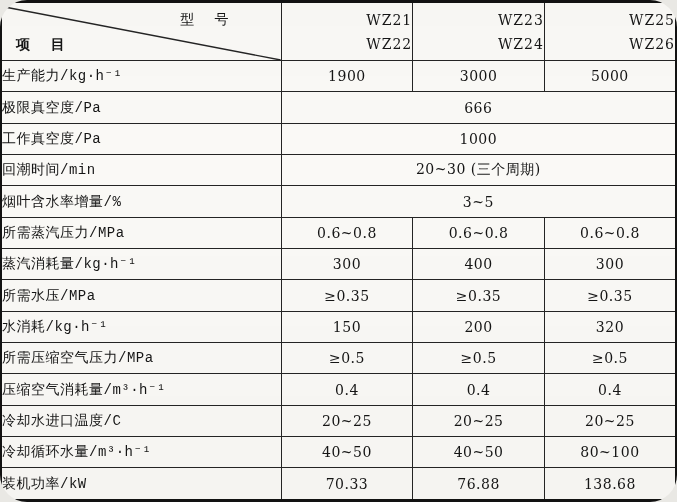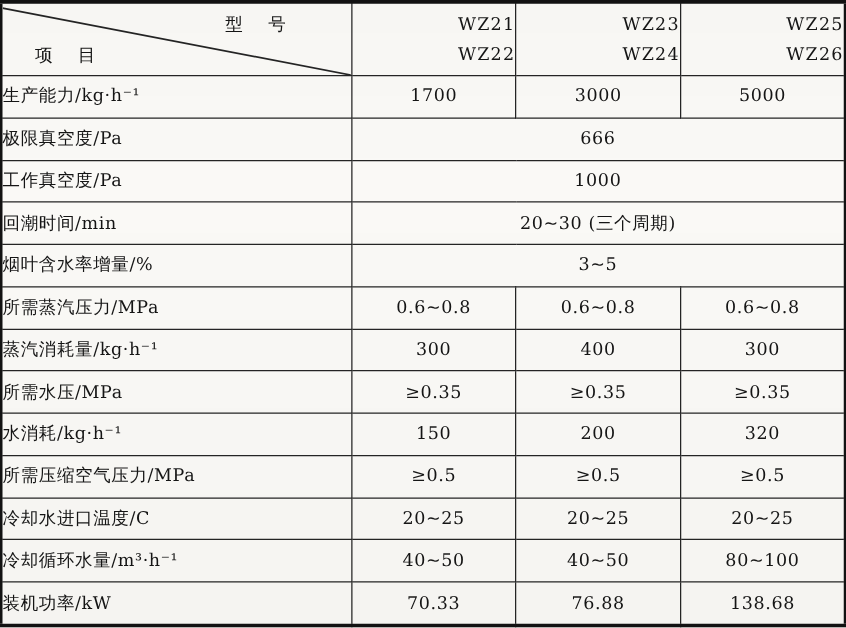--- a/index.html
+++ b/index.html
@@ -8,20 +8,21 @@
     background: #e9e8e4;
   }
   .page {
     position: relative;
     width: 677px;
     height: 502px;
     background: #fafaf7;
     overflow: hidden;
     font-family: "DejaVu Serif", "Liberation Serif", serif;
     color: #151515;
+    border-radius: 27px;
   }
   table.spec {
     width: 677px;
     height: 502px;
     border-collapse: collapse;
     table-layout: fixed;
     background:
       linear-gradient(180deg, rgba(0,0,0,0.012), rgba(0,0,0,0.0) 30%, rgba(0,0,0,0.018)),
       #faf9f6;
   }
@@ -35,20 +36,21 @@
     vertical-align: middle;
   }
   table.spec { border: 2px solid #121212; border-top-width: 3px; border-bottom-width: 3px; }
   thead th { height: 57px; }
   tbody td { height: 26px; }
   td.label {
     text-align: left;
     padding-left: 9px;
     letter-spacing: 0.5px;
     white-space: nowrap;
+    font-family: Liberation Mono, monospace;
   }
   td.val, td.merged {
     text-align: center;
     letter-spacing: 0.5px;
   }
   th.col-head {
     text-align: right;
     font-weight: 500;
     letter-spacing: 1px;
   }
@@ -66,22 +68,22 @@
   th.diag .corner-model {
     position: absolute;
     top: 8px;
     right: 44px;
     font-weight: 500;
     letter-spacing: 8px;
   }
   th.diag .corner-item {
     position: absolute;
     bottom: 6px;
-    left: 26px;
-    font-weight: 400;
+    left: 14px;
+    font-weight: 700;
     letter-spacing: 8px;
   }
 </style>
 </head>
 <body>
 
 <div class="page">
   <table class="spec">
     <colgroup>
       <col class="c-label">
@@ -108,21 +110,21 @@
         </th>
         <th class="col-head">
           <div class="line">WZ25</div>
           <div class="line">WZ26</div>
         </th>
       </tr>
     </thead>
     <tbody>
       <tr>
         <td class="label">生产能力/kg·h⁻¹</td>
-        <td class="val">1700</td>
+        <td class="val">1900</td>
         <td class="val">3000</td>
         <td class="val">5000</td>
       </tr>
       <tr>
         <td class="label">极限真空度/Pa</td>
         <td class="merged" colspan="3">666</td>
       </tr>
       <tr>
         <td class="label">工作真空度/Pa</td>
         <td class="merged" colspan="3">1000</td>
@@ -159,20 +161,26 @@
         <td class="val">200</td>
         <td class="val">320</td>
       </tr>
       <tr>
         <td class="label">所需压缩空气压力/MPa</td>
         <td class="val">≥0.5</td>
         <td class="val">≥0.5</td>
         <td class="val">≥0.5</td>
       </tr>
       <tr>
+        <td class="label">压缩空气消耗量/m³·h⁻¹</td>
+        <td class="val">0.4</td>
+        <td class="val">0.4</td>
+        <td class="val">0.4</td>
+      </tr>
+      <tr>
         <td class="label">冷却水进口温度/C</td>
         <td class="val">20~25</td>
         <td class="val">20~25</td>
         <td class="val">20~25</td>
       </tr>
       <tr>
         <td class="label">冷却循环水量/m³·h⁻¹</td>
         <td class="val">40~50</td>
         <td class="val">40~50</td>
         <td class="val">80~100</td>

